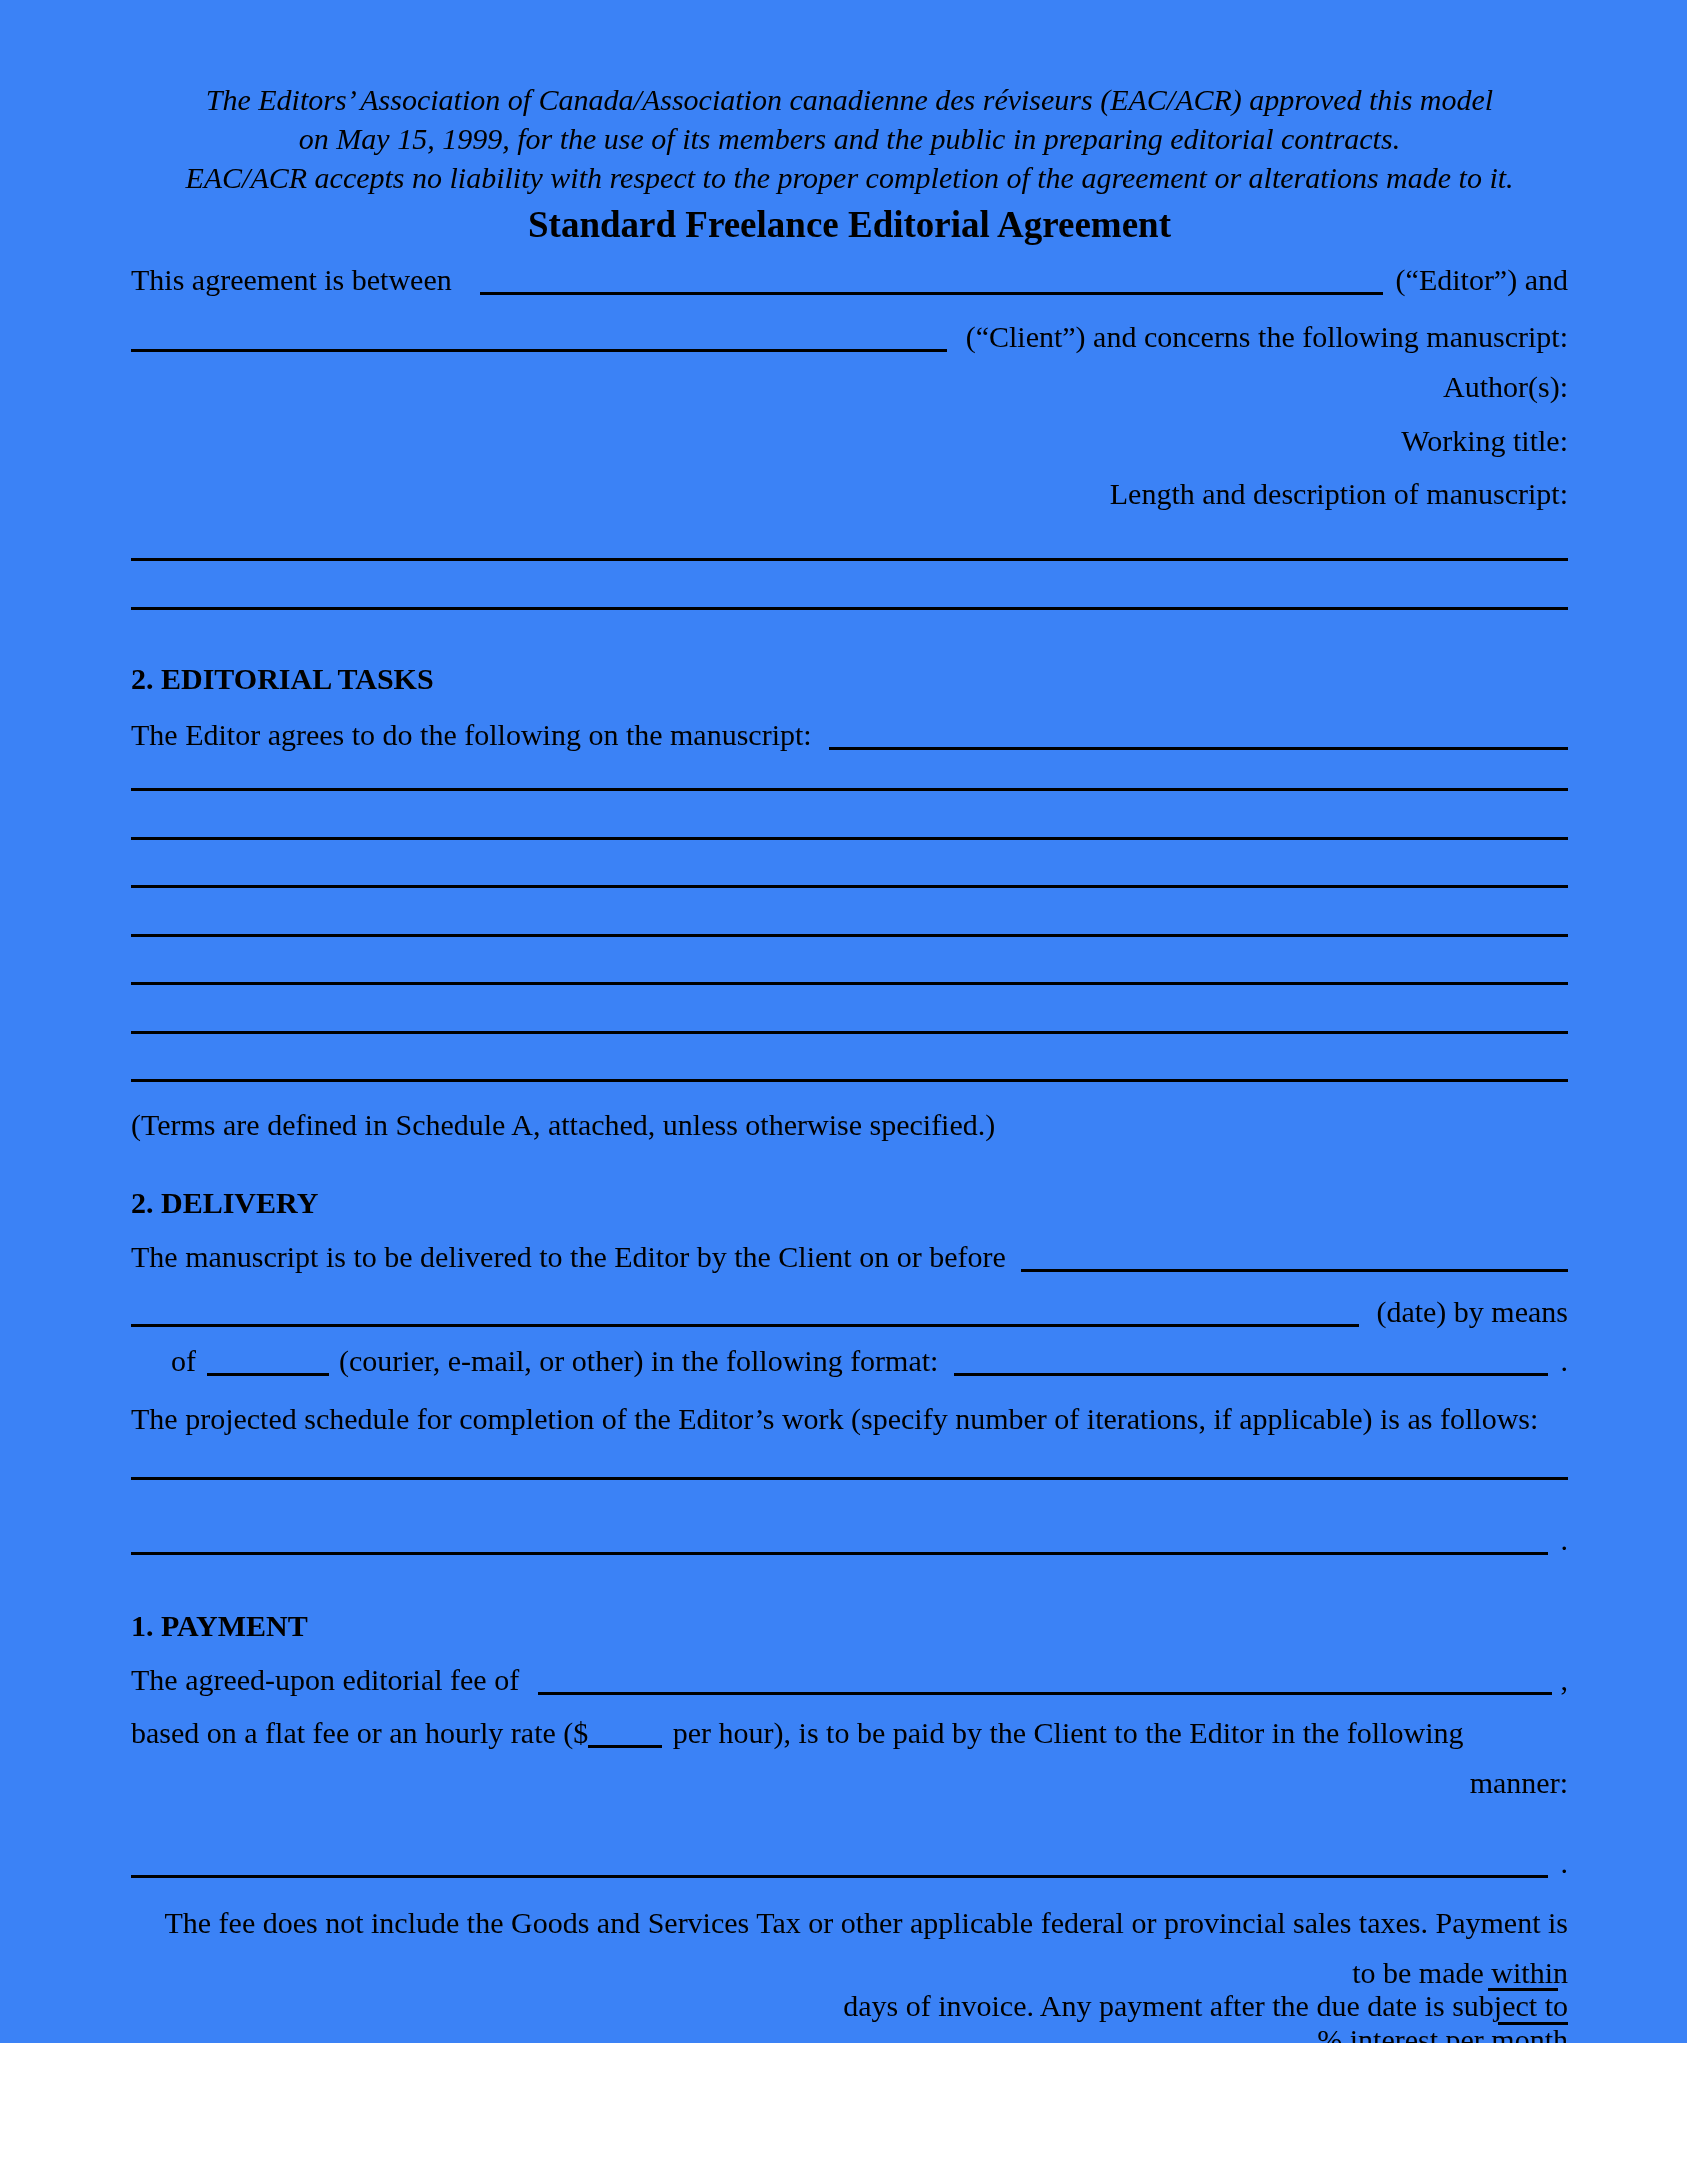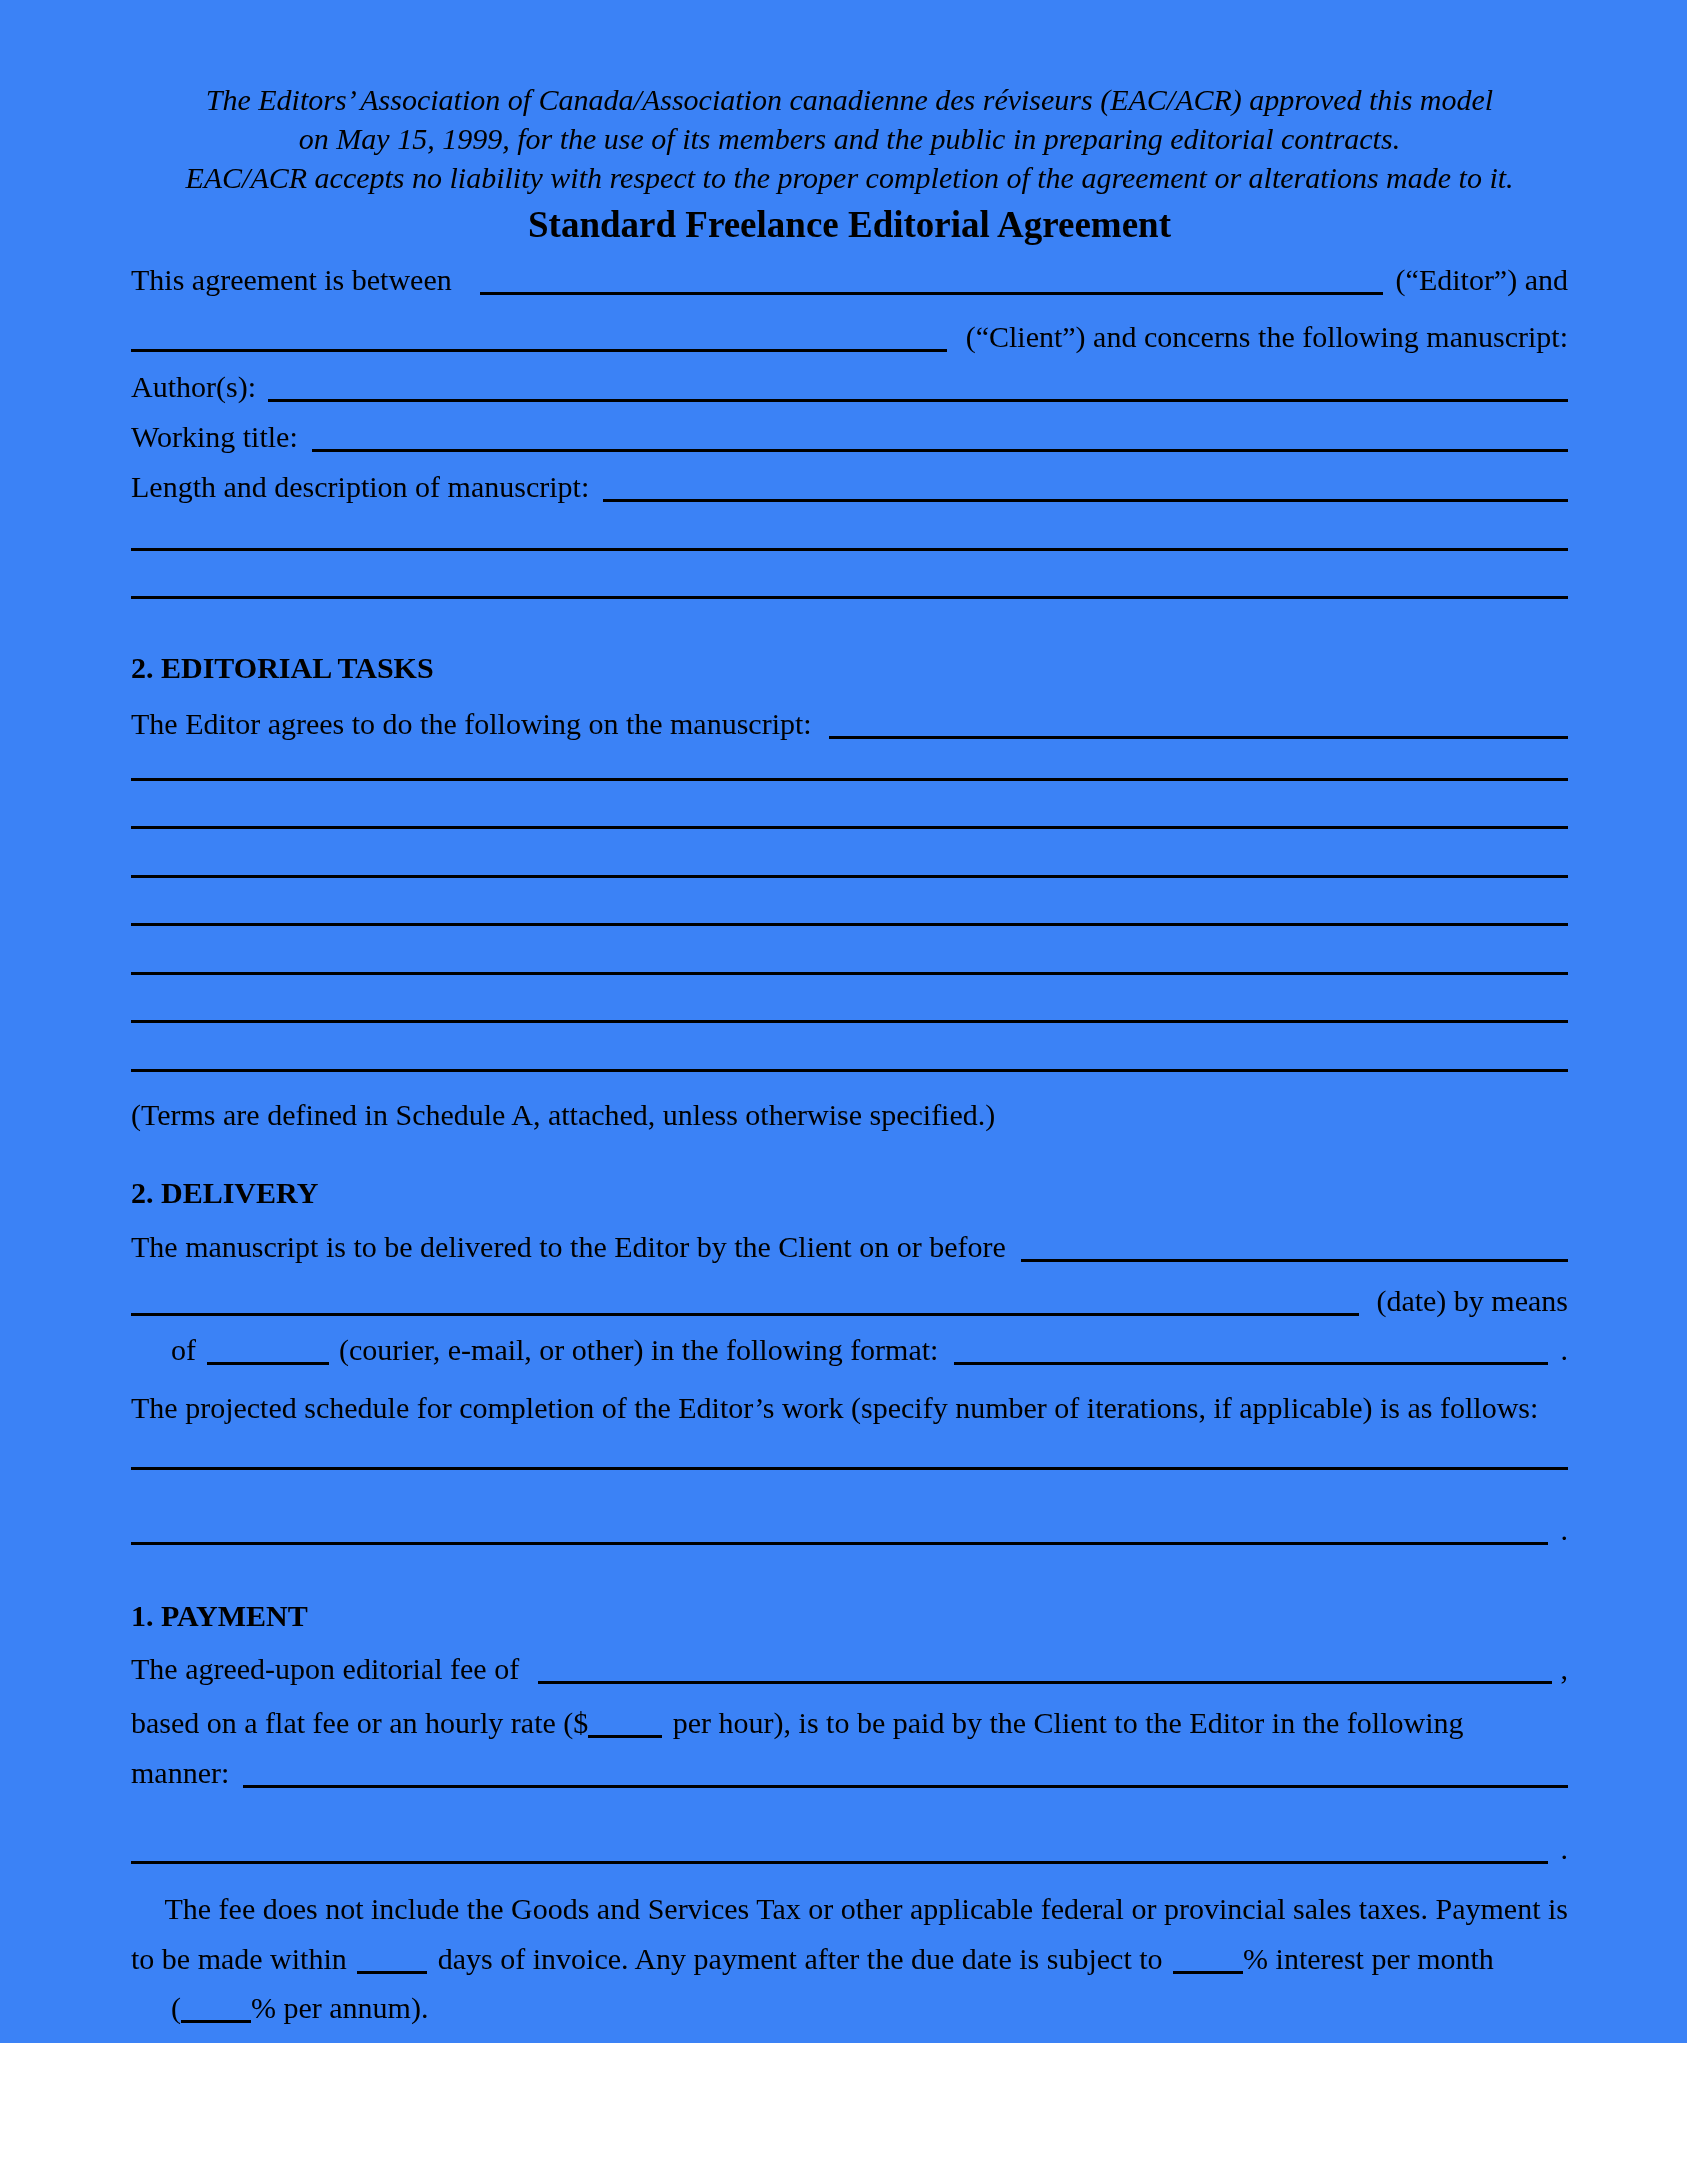--- a/index.html
+++ b/index.html
@@ -57,21 +57,21 @@
   .ml20 { margin-left: 17.5px; }
   .ml22 { margin-left: 19px; }
   .ml32 { margin-left: 28px; }
   .mr10 { margin-right: 8.7px; }
   .mr12 { margin-right: 10.5px; }
   .mr14 { margin-right: 12.2px; }
   .mr20 { margin-right: 17.5px; }
   .mr22 { margin-right: 19px; }
   .mt21 { margin-top: 18.3px; }
   .mt22 { margin-top: 19px; margin-left: 40px; }
-  .mt23 { margin-top: 20px; }
+  .mt23 { margin-top: 20px; flex-direction: column; }
   .mt27 { margin-top: 23.6px; }
   .mt28 { margin-top: 24.5px; }
   .mt30 { margin-top: 26px; }
   .mt31 { margin-top: 27px; }
   .mt32 { margin-top: 28px; }
   .mt34 { margin-top: 30px; justify-content: flex-end; }
   .mt44 { margin-top: 38px; }
   .mt49 { margin-top: 43px; }
   .mt52 { margin-top: 45px; }
   .mt53 { margin-top: 46px; }

